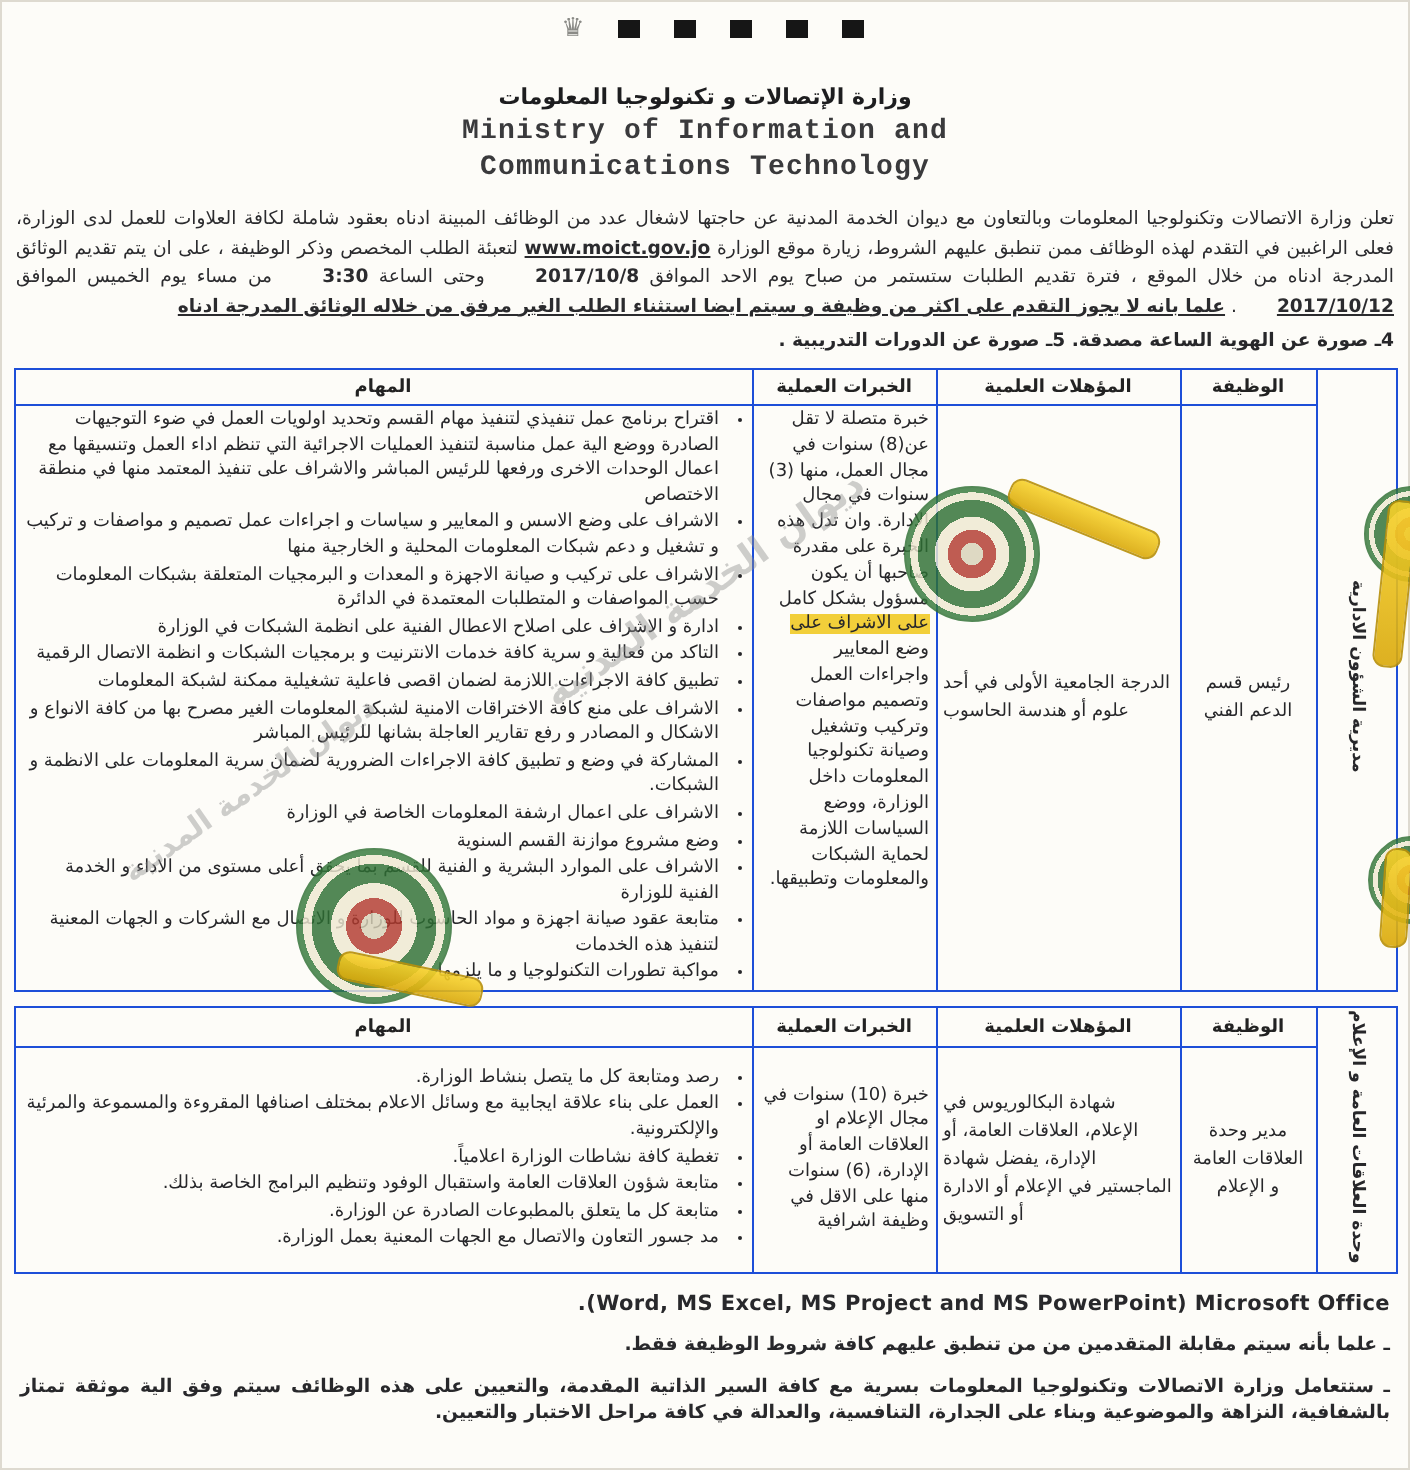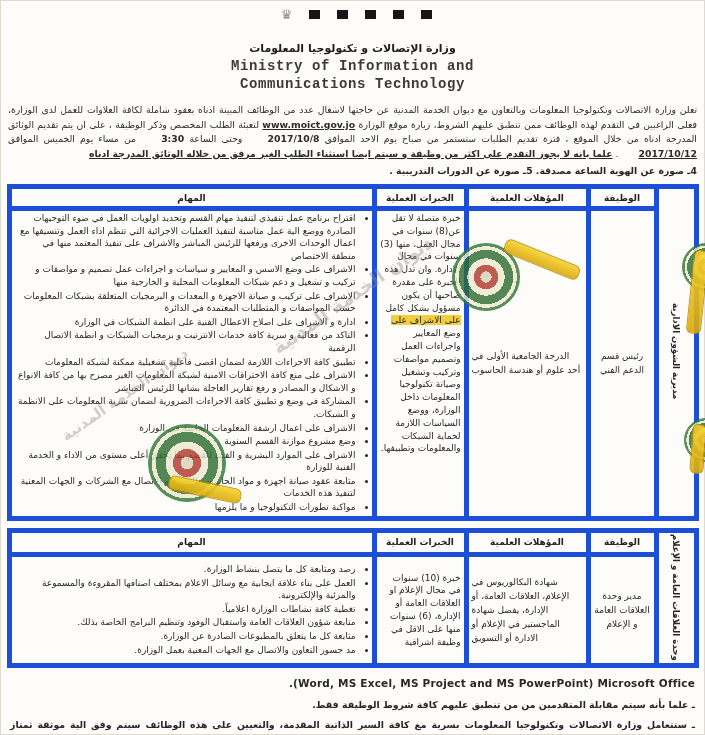--- a/index.html
+++ b/index.html
@@ -20,21 +20,21 @@
   .intro{direction:rtl;text-align:justify;font-size:9.3px;line-height:14.5px;
          margin:10px 8px 0 8px;color:#2b2b2e;}
   .intro .link{font-weight:bold;text-decoration:underline;unicode-bidi:embed;}
   .intro b.num{font-weight:bold;margin-left:20px;}
   .u{text-decoration:underline;font-weight:bold;}
   .docs{direction:rtl;font-size:9.3px;font-weight:bold;margin:8px 8px 0 8px;line-height:13px;}
   .docs2{margin-top:3px;}
   
   table.jobs{border-collapse:collapse;table-layout:fixed;width:692px;margin:7px auto 0 auto;
              font-size:9px;background:transparent;}
-  table.jobs td,table.jobs th{border:5px solid #1d4ed8;padding:1px 3px;vertical-align:middle;}
+  table.jobs td,table.jobs th{border:1px solid #1d4ed8;padding:1px 3px;vertical-align:middle;}
   table.jobs th{font-weight:bold;font-size:9px;height:15px;color:#222;}
   td.side{width:40px;padding:0;}
   .vtext{writing-mode:vertical-rl;display:inline-block;margin:0 auto;font-size:8.6px;
          font-weight:bold;line-height:1.5;max-height:98%;white-space:normal;}
   td.side{text-align:center;}
   td.pos{text-align:center;font-size:9px;line-height:14px;}
   td.qual{text-align:left;font-size:9px;line-height:14px;padding:4px 6px;}
   td.exp{text-align:right;font-size:9px;line-height:12.8px;padding:5px 4px;}
   td.exp.top{vertical-align:top;}
   .hl{background:#f2cf3a;}

